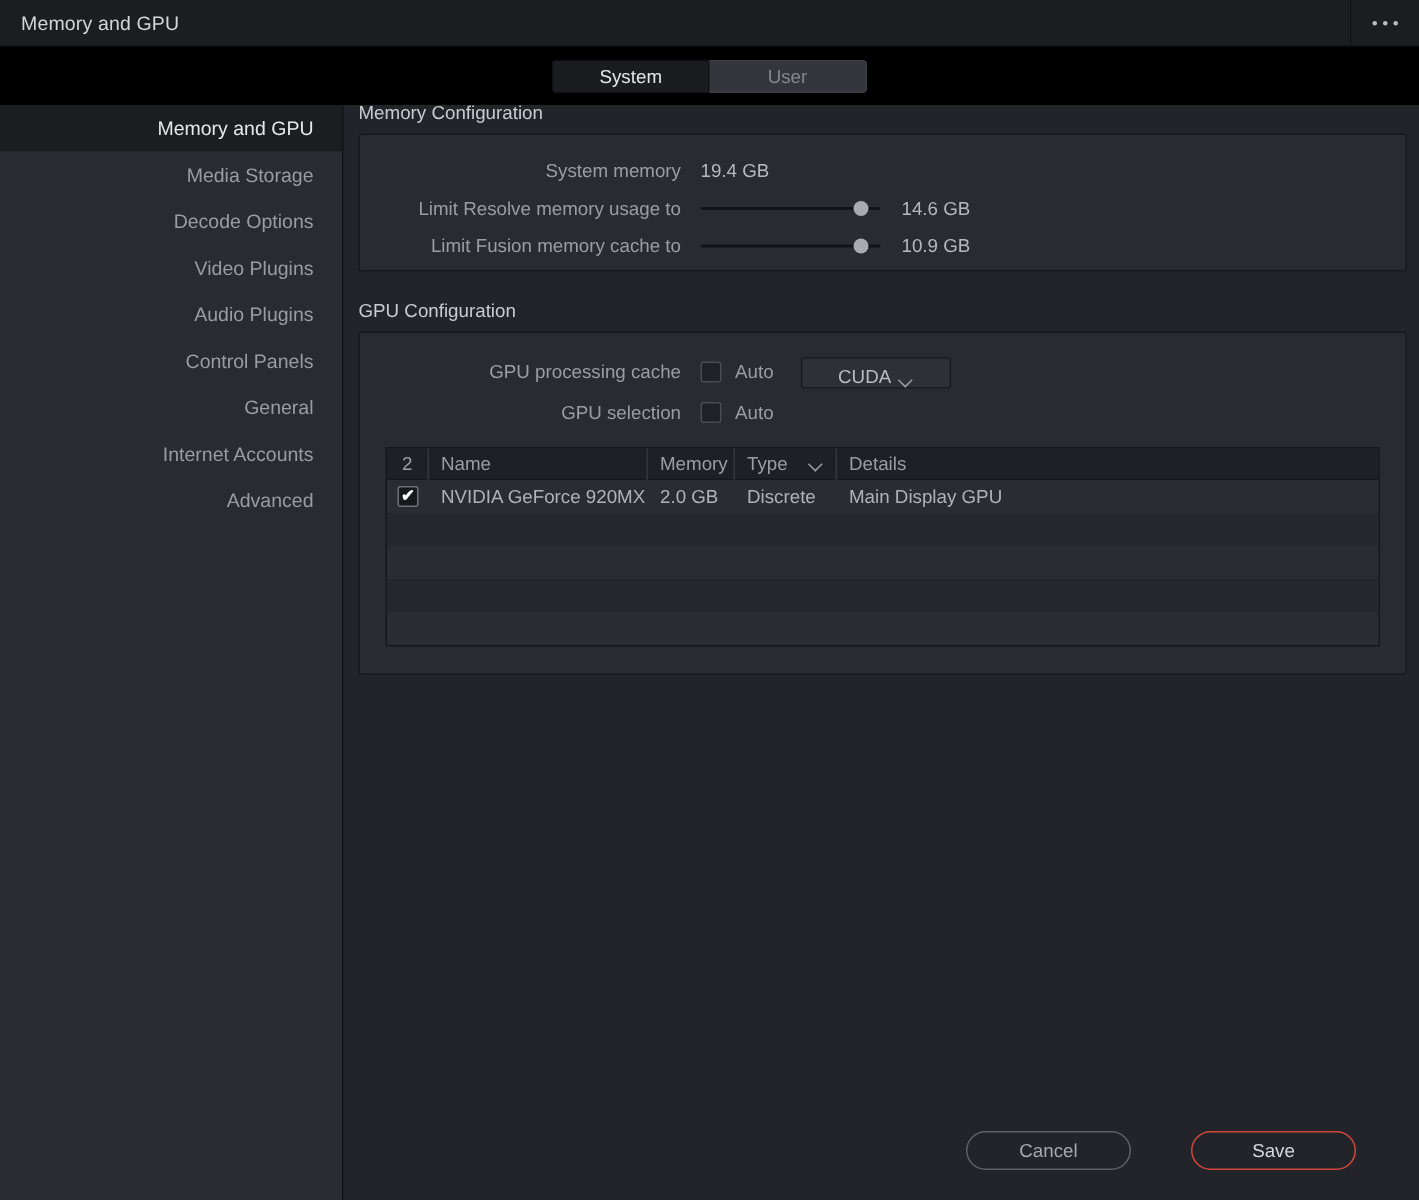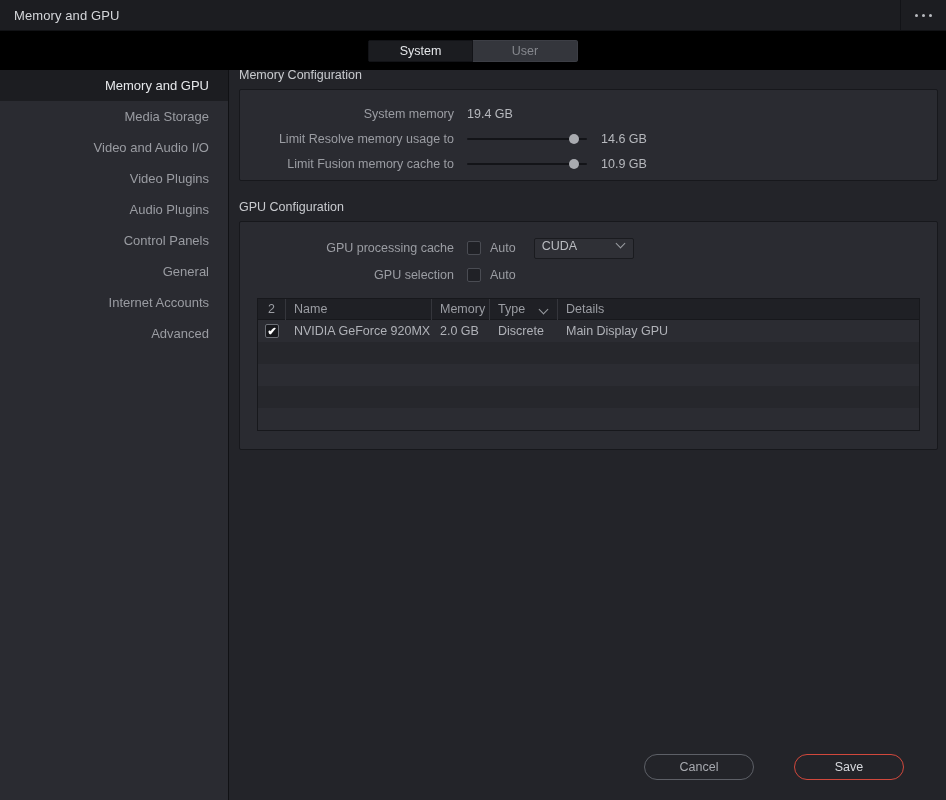--- a/index.html
+++ b/index.html
@@ -96,21 +96,21 @@
     width: 14px; height: 14px; background: #202126;
     border: 1px solid #4a4c53; border-radius: 2px;
     display: flex; align-items: center; justify-content: center;
   }
   .cbox-text { margin-left: 9px; color: #9b9da3; font-size: 12.5px; }
 
   
   .dropdown {
     margin-left: 18px; width: 100px; height: 21px;
     background: #2f3036; border: 1px solid #1a1b1f; border-radius: 2px;
-    display: flex; align-items: flex-start; padding: 0 7px;
+    display: flex; align-items: flex-end; padding: 0 24px;
   }
   .dropdown-label { flex: 1 1 auto; color: #babcc1; font-size: 12.5px; }
   .chev { width: 9px; height: 9px; position: relative; }
   .chev::before {
     content: ""; position: absolute; left: 0; top: 1px;
     width: 6px; height: 6px;
     border-right: 1.4px solid #9a9ca2; border-bottom: 1.4px solid #9a9ca2;
     transform: rotate(45deg);
   }
 
@@ -177,21 +177,21 @@
   </div>
 
   <div class="sidebar">
     <div class="side-item selected">
       <span>Memory and GPU</span>
     </div>
     <div class="side-item">
       <span>Media Storage</span>
     </div>
     <div class="side-item">
-      <span>Video and Audio I/O</span>
+      <span>Decode Options</span>
     </div>
     <div class="side-item">
       <span>Video Plugins</span>
     </div>
     <div class="side-item">
       <span>Audio Plugins</span>
     </div>
     <div class="side-item">
       <span>Control Panels</span>
     </div>

